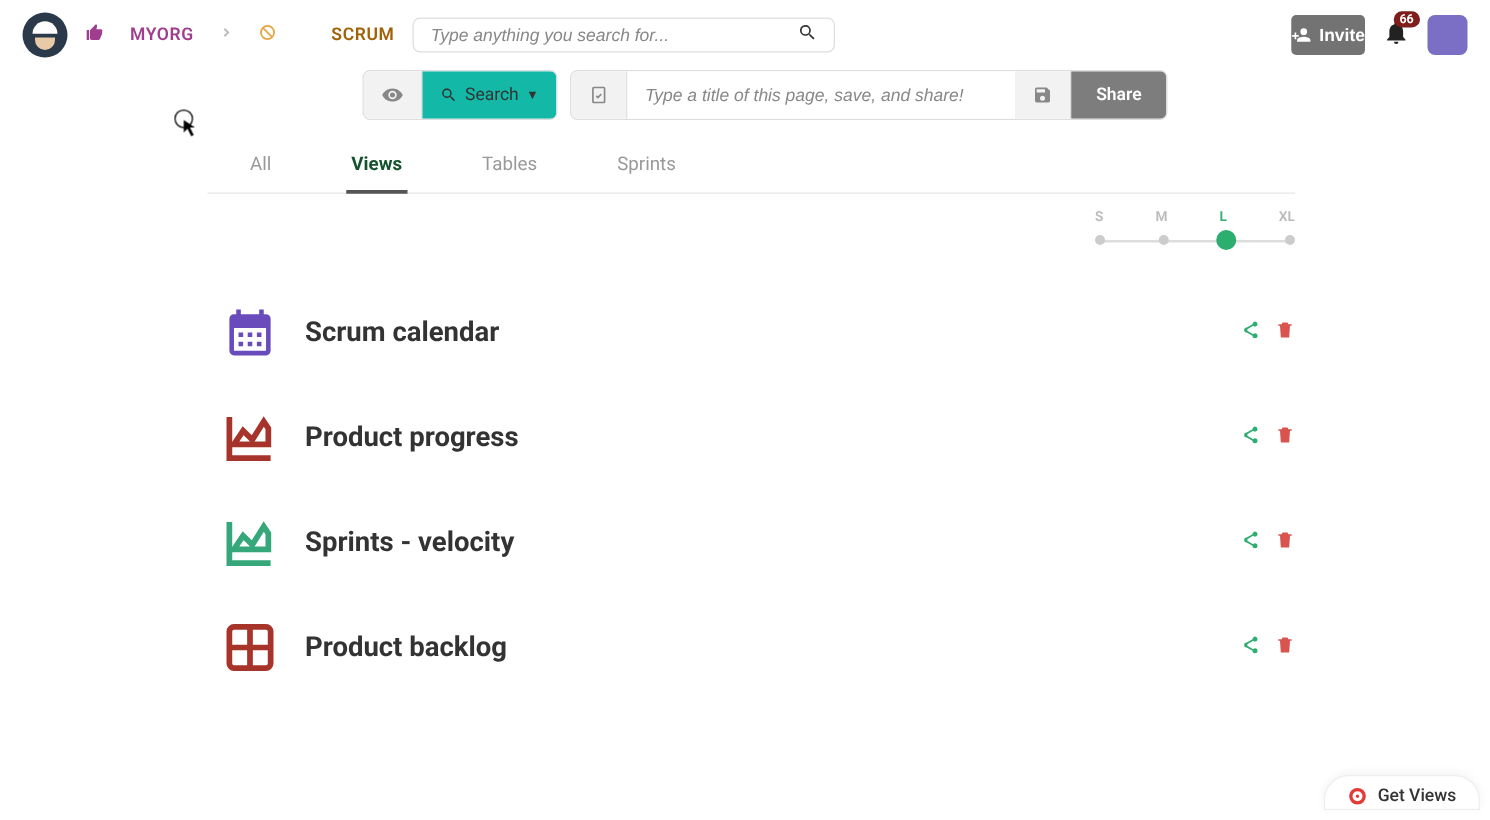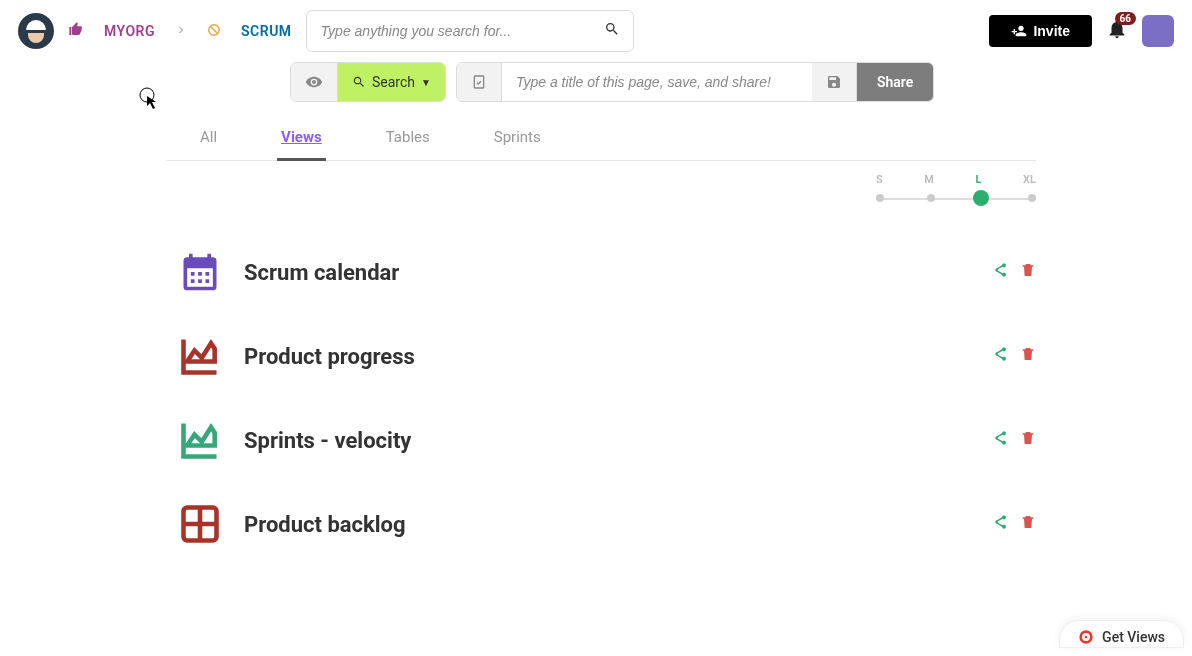--- a/index.html
+++ b/index.html
@@ -34,52 +34,52 @@
       width: 16px; height: 10px;
       background: #e8c9a8;
       border-radius: 0 0 8px 8px;
     }
     
     .breadcrumb { display: flex; align-items: center; gap: 20px; font-weight: 600; font-size: 14px; letter-spacing: 0.5px; }
     .bc-thumb { color: #a13d8f; font-size: 16px; }
     .bc-org { color: #a13d8f; }
     .bc-sep { color: #bbb; }
     .bc-circ { color: #e6a843; font-size: 14px; }
-    .bc-proj { color: #0369a1; }
+    .bc-proj { color: #a16207; margin-left: 24px; }
     
     .search-wrap {
       flex: 1;
       max-width: 614px;
       position: relative;
     }
     .search-input {
       width: 100%;
-      height: 42px;
+      height: 28px;
       border: 1px solid #ddd;
       border-radius: 6px;
       padding: 0 44px 0 14px;
       font-size: 14px;
       font-style: italic;
       color: #666;
       outline: none;
     }
     .search-input::placeholder { color: #888; font-style: italic; }
     .search-glass {
       position: absolute; right: 14px; top: 50%; transform: translateY(-50%);
       color: #333; pointer-events: none;
     }
     
     .spacer { flex: 1; }
     
     .invite-btn {
-      background: #000000;
+      background: #737373;
       color: #fff;
       border: none;
       border-radius: 4px;
-      padding: 8px 22px;
+      padding: 8px 0;
       font-weight: 600;
       font-size: 14px;
       display: flex; align-items: center; gap: 6px;
       cursor: pointer;
       text-align: right;
     }
     
     .bell-wrap { position: relative; cursor: pointer; color: #222; }
     .bell-badge {
       position: absolute; top: -6px; right: -8px;
@@ -104,21 +104,21 @@
       display: flex;
       border: 1px solid #ddd;
       border-radius: 6px;
       overflow: hidden;
       height: 40px;
     }
     .row2-seg {
       display: flex; align-items: center; justify-content: center;
       padding: 0 14px;
       border-right: 1px solid #ddd;
-      background: #bef264;
+      background: #14b8a6;
       cursor: pointer;
       font-size: 14px;
       color: #333;
       gap: 6px;
       white-space: nowrap;
     }
     .row2-seg:last-child { border-right: none; }
     .row2-seg.muted { background: #f2f2f2; color: #888; }
     
     .row2-search { font-weight: 400; }
@@ -149,21 +149,21 @@
       padding-left: 30px;
     }
     .tab {
       padding: 12px 4px;
       font-size: 15px;
       color: #999;
       cursor: pointer;
       border-bottom: 3px solid transparent;
       margin-bottom: -1px;
     }
-    .tab.active { color: #8b5cf6; font-weight: 700; border-bottom-color: #555; text-decoration: underline; }
+    .tab.active { color: #14532d; font-weight: 700; border-bottom-color: #555; }
     
     
     .sizerow {
       margin: 12px 156px 24px 166px;
       display: flex; justify-content: flex-end;
     }
     .sizer { width: 160px; }
     .sizer-labels { display: flex; justify-content: space-between; font-size: 11px; color: #bbb; font-weight: 600; margin-bottom: 4px; }
     .sizer-labels .act { color: #2cae6f; }
     .sizer-track { position: relative; height: 16px; }

